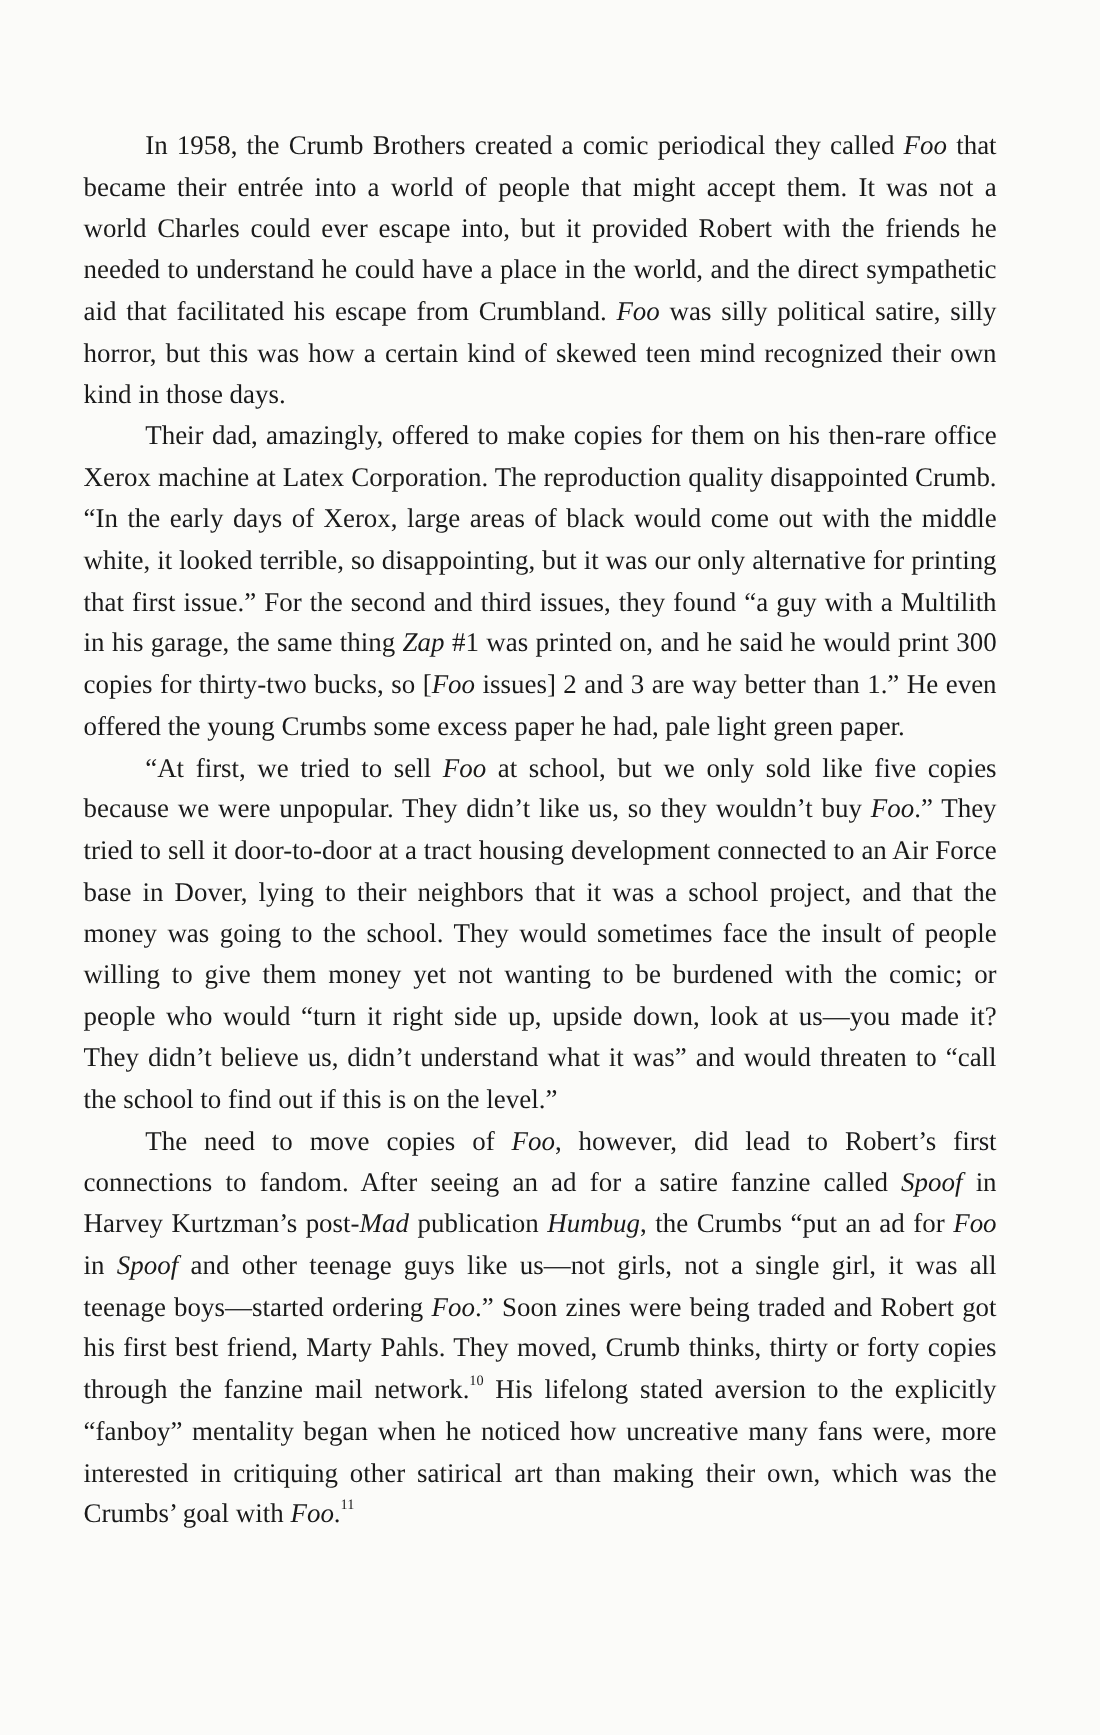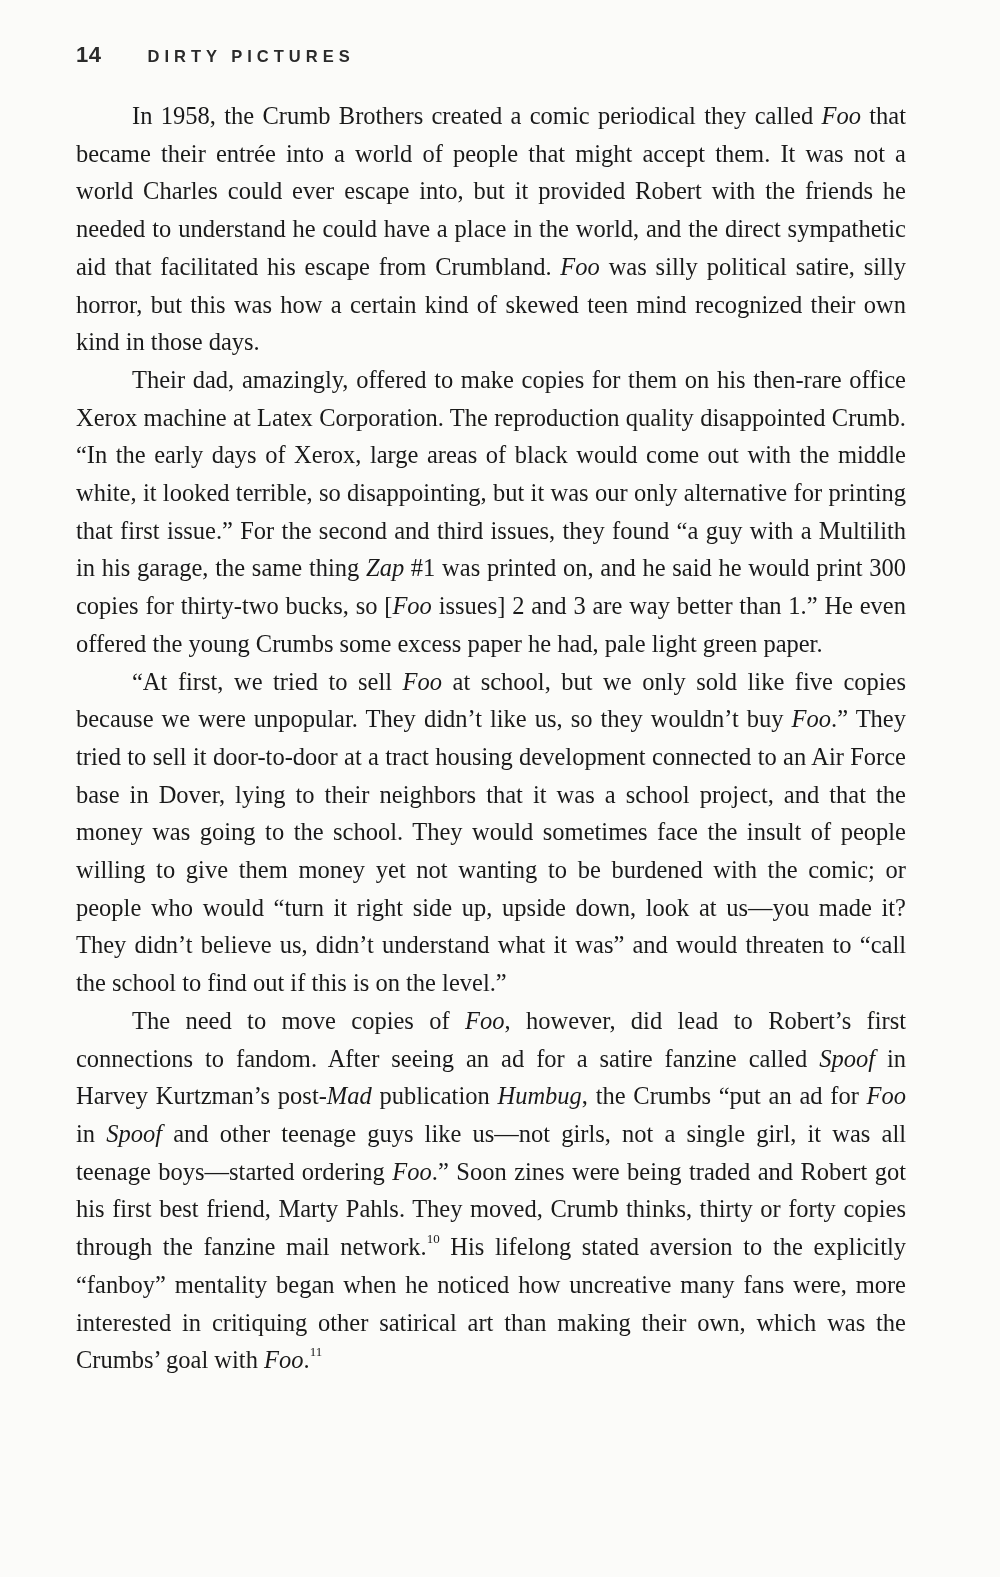--- a/index.html
+++ b/index.html
@@ -34,21 +34,21 @@
     letter-spacing: 0.5px;
   }
 
   .book-title {
     font-size: 16.5px;
     letter-spacing: 5px;
   }
 
   .body-text {
     position: absolute;
-    top: 97px;
+    top: 114px;
     left: 76px;
     width: 830px;
     font-family: "Liberation Serif", serif;
     font-size: 24.5px;
     line-height: 37.7px;
     text-align: justify;
     color: #1a1a1a;
   }
 
   .body-text p {
@@ -66,24 +66,20 @@
     vertical-align: baseline;
     position: relative;
     top: -12px;
   }
 </style>
 </head>
 <body>
 
 <div class="page">
 
-  <div class="running-header">
-    <span class="page-number">14</span>
-    <span class="book-title">DIRTY PICTURES</span>
-  </div>
 
   <div class="body-text">
       <p>In 1958, the Crumb Brothers created a comic periodical they called <em>Foo</em> that became their entrée into a world of people that might accept them. It was not a world Charles could ever escape into, but it provided Robert with the friends he needed to understand he could have a place in the world, and the direct sympathetic aid that facilitated his escape from Crumbland. <em>Foo</em> was silly political satire, silly horror, but this was how a certain kind of skewed teen mind recognized their own kind in those days.</p>
       <p>Their dad, amazingly, offered to make copies for them on his then-rare office Xerox machine at Latex Corporation. The reproduction quality disappointed Crumb. “In the early days of Xerox, large areas of black would come out with the middle white, it looked terrible, so disappointing, but it was our only alternative for printing that first issue.” For the second and third issues, they found “a guy with a Multilith in his garage, the same thing <em>Zap</em> #1 was printed on, and he said he would print 300 copies for thirty-two bucks, so [<em>Foo</em> issues] 2 and 3 are way better than 1.” He even offered the young Crumbs some excess paper he had, pale light green paper.</p>
       <p>“At first, we tried to sell <em>Foo</em> at school, but we only sold like five copies because we were unpopular. They didn’t like us, so they wouldn’t buy <em>Foo</em>.” They tried to sell it door-to-door at a tract housing development connected to an Air Force base in Dover, lying to their neighbors that it was a school project, and that the money was going to the school. They would sometimes face the insult of people willing to give them money yet not wanting to be burdened with the comic; or people who would “turn it right side up, upside down, look at us—you made it? They didn’t believe us, didn’t understand what it was” and would threaten to “call the school to find out if this is on the level.”</p>
       <p>The need to move copies of <em>Foo</em>, however, did lead to Robert’s first connections to fandom. After seeing an ad for a satire fanzine called <em>Spoof</em> in Harvey Kurtzman’s post-<em>Mad</em> publication <em>Humbug</em>, the Crumbs “put an ad for <em>Foo</em> in <em>Spoof</em> and other teenage guys like us—not girls, not a single girl, it was all teenage boys—started ordering <em>Foo</em>.” Soon zines were being traded and Robert got his first best friend, Marty Pahls. They moved, Crumb thinks, thirty or forty copies through the fanzine mail network.<sup>10</sup> His lifelong stated aversion to the explicitly “fanboy” mentality began when he noticed how uncreative many fans were, more interested in critiquing other satirical art than making their own, which was the Crumbs’ goal with <em>Foo</em>.<sup>11</sup></p>
     </div>
 
 </div>
 

